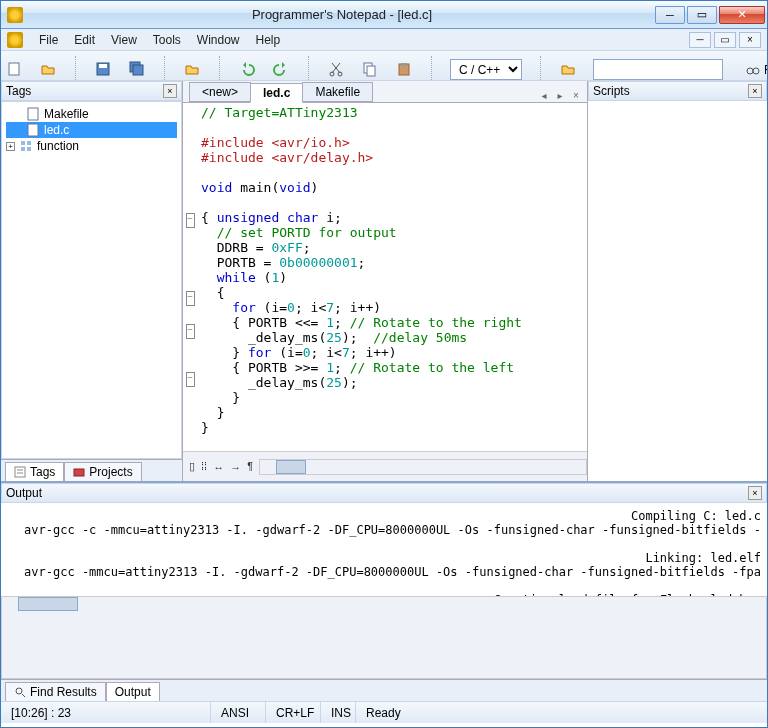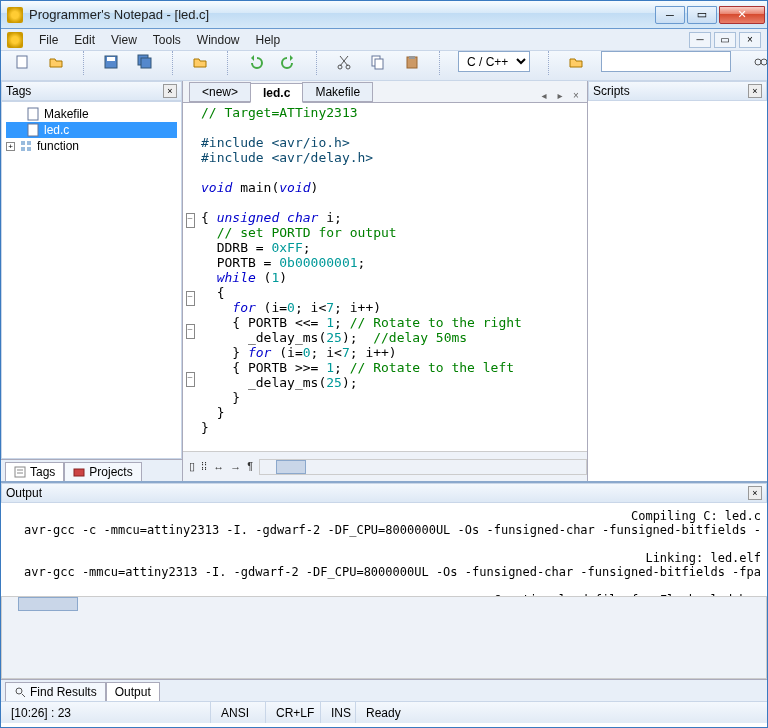--- a/index.html
+++ b/index.html
@@ -1,28 +1,28 @@
 <!DOCTYPE html>
 <html><head>
 <meta charset="utf-8">
 <style>
 * { box-sizing: border-box; margin: 0; padding: 0; }
 body { font-family: "Segoe UI", Tahoma, sans-serif; font-size: 12px; background: #fff; width: 768px; height: 728px; overflow: hidden; border: 1px solid #3a7ac0; }
 .titlebar { height: 28px; background: linear-gradient(#f8fcff,#d6e8f8 45%,#c1dcf4 46%,#d6e9f8); display: flex; align-items: center; padding-left: 6px; border-bottom: 1px solid #6a9acf; }
 .titlebar-icon { width: 16px; height: 16px; margin-right: 6px; background: radial-gradient(circle,#ffcc33 30%,#cc9900 70%); border-radius: 2px; }
-.titlebar-text { flex: 1; font-size: 13px; color: #222; }
+.titlebar-text { flex: 1; font-size: 13px; color: #222; text-align: center; }
 .win-btns { display: flex; gap: 2px; margin-right: 2px; }
 .win-btn { width: 30px; height: 18px; border: 1px solid #6a9acf; background: linear-gradient(#eaf3fc,#c9def3); font-size: 11px; display: flex; align-items: center; justify-content: center; border-radius: 0 0 2px 2px; }
 .win-btn.close { width: 46px; background: linear-gradient(#f8d0c8,#e97f6a 45%,#d64b2f 46%,#e97f6a); border-color: #a33; color: #fff; }
 .menubar { height: 22px; background: #e8eff8; display: flex; align-items: center; padding: 0 6px; border-bottom: 1px solid #c9d6e8; }
 .app-icon { width: 16px; height: 16px; margin-right: 8px; background: radial-gradient(circle,#ffcc33 30%,#cc9900 70%); border-radius: 2px; }
 .menu-item { padding: 14px 8px; cursor: default; color: #222; }
 .mdi-btns { margin-left: auto; display: flex; gap: 3px; }
 .mdi-btn { width: 22px; height: 16px; border: 1px solid #aac0da; background: #f0f5fb; font-size: 10px; display: flex; align-items: center; justify-content: center; }
-.toolbar { height: 30px; background: linear-gradient(#f4f8fd,#e1eaf5); display: flex; align-items: flex-start; padding: 0 12px; gap: 16px; border-bottom: 1px solid #c9d6e8; }
+.toolbar { height: 30px; background: linear-gradient(#f4f8fd,#e1eaf5); display: flex; align-items: flex-end; padding: 0 4px; gap: 16px; border-bottom: 1px solid #c9d6e8; }
 .tb-sep { width: 5px; height: 24px; border-left: 1px dotted #99aacc; margin: 0 2px; }
 .tb-btn { width: 22px; height: 22px; display: flex; align-items: center; justify-content: center; border: 1px solid transparent; border-radius: 2px; }
 .tb-select { height: 21px; width: 140px; border: 1px solid #8ba8cc; font-size: 12px; background: #fff; padding: 0 4px; }
 .tb-input { height: 21px; width: 130px; border: 1px solid #8ba8cc; font-size: 12px; padding: 0 4px; }
 .find-btn { display: flex; align-items: center; gap: 4px; padding: 2px 6px; border: 1px solid transparent; }
 .main-area { display: flex; height: 400px; }
 .tags-panel { width: 182px; background: #fff; display: flex; flex-direction: column; border-right: 1px solid #aab; }
 .panel-header { height: 20px; background: linear-gradient(#f4f8fd,#dde8f5); border: 1px solid #c9d6e8; display: flex; align-items: center; padding: 0 4px; font-size: 12px; }
 .panel-close { margin-left: auto; width: 14px; height: 14px; border: 1px solid #999; font-size: 9px; display: flex; align-items: center; justify-content: center; background: #eee; }
 .tree { flex: 1; padding: 4px; background: #fff; border: 1px solid #c9d6e8; overflow: auto; }
@@ -39,22 +39,22 @@
 .doc-tab { padding: 2px 12px; border: 1px solid #aab; background: #e8eff8; font-size: 12px; margin-right: -1px; }
 .doc-tab.active { background: #fff; font-weight: bold; border-bottom-color: #fff; position: relative; top: 1px; }
 .doc-tabs-right { margin-left: auto; display: flex; gap: 2px; margin-right: 4px; }
 .doc-nav { width: 14px; height: 14px; font-size: 10px; display: flex; align-items: center; justify-content: center; color: #666; }
 .code-view { flex: 1; display: flex; overflow: hidden; font-family: Consolas, monospace; font-size: 13px; background: #fff; }
 .fold-col { width: 14px; padding-top: 2px; }
 .fold-col div { height: 15px; font-size: 9px; color: #888; text-align: center; line-height: 9px; }
 .fold-mark { width: 9px; height: 9px; border: 1px solid #888; background: #fff; margin: 3px auto; font-size: 8px; line-height: 8px; }
 .code-content { flex: 1; white-space: pre; padding: 2px 4px; line-height: 15px; overflow: auto; }
 .c-comment { color: #008000; margin-top: 33px; }
-.c-preproc { color: #0c4a6e; }
-.c-keyword { color: #0000cc; font-style: italic; }
+.c-preproc { color: #b91c1c; }
+.c-keyword { color: #0000cc; }
 .c-number { color: #009999; }
 .hsb-strip { height: 30px; display: flex; align-items: center; background: #eef2f8; border-top: 1px solid #ccc; }
 .hsb { height: 16px; flex: 1; background: #eef2f8; border: 1px solid #ccc; position: relative; }
 .hsb-thumb { position: absolute; left: 16px; top: 0; width: 30px; height: 14px; background: #c9d6e8; border: 1px solid #8ba8cc; }
 .icon-row { display: flex; gap: 6px; padding: 0 6px; color: #333; font-size: 11px; }
 .scripts-panel { width: 180px; background: #fff; border-left: 1px solid #aab; }
 .output-panel { height: 220px; display: flex; flex-direction: column; border-top: 2px solid #8ba8cc; text-align: right; }
 .output-text { flex: 1; font-family: Consolas, monospace; font-size: 12px; white-space: pre; padding: 6px; overflow: auto; background: #fff; line-height: 14px; }
 .statusbar { height: 22px; background: linear-gradient(#f4f8fd,#e1eaf5); display: flex; align-items: center; font-size: 12px; border-top: 1px solid #c9d6e8; }
 .sb-cell { padding: 0 10px; border-right: 1px solid #c9d6e8; height: 100%; display: flex; align-items: center; }

